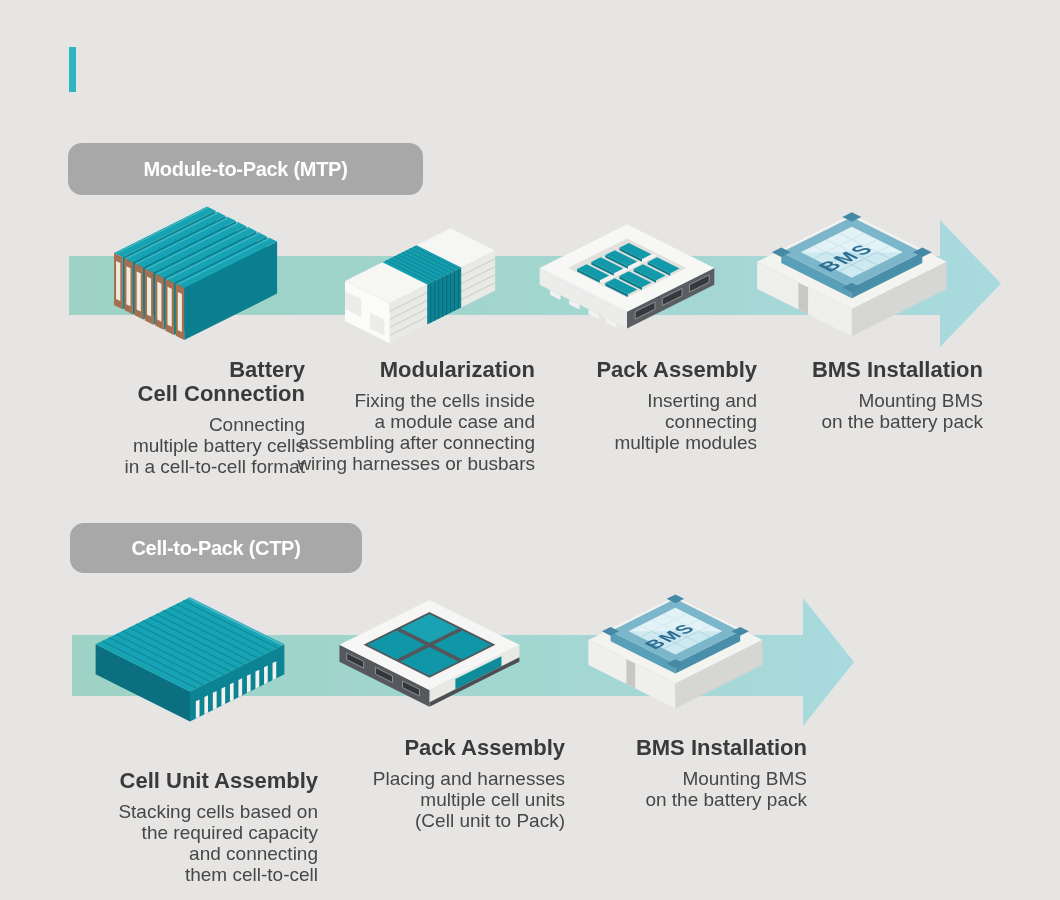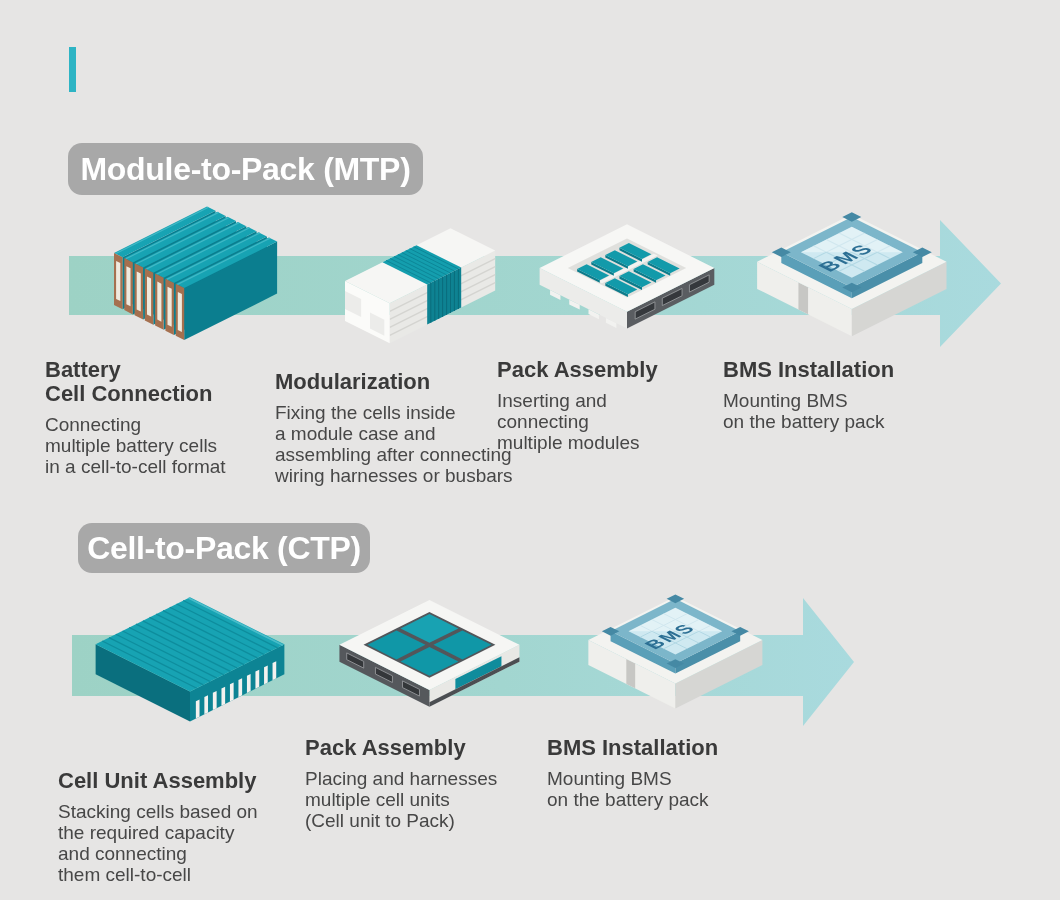--- a/index.html
+++ b/index.html
@@ -13,29 +13,29 @@
     position: absolute; left: 69px; top: 47px; width: 7px; height: 45px;
     background: #2eb4c4;
   }
   .page-title {
     position: absolute; left: 92px; top: 42px; margin: 0;
     font-size: 40px; font-weight: bold; color: #383838; letter-spacing: -0.5px;
     white-space: nowrap;
   }
   .pill {
     position: absolute; background: #a8a8a8; border-radius: 14px;
-    color: #ffffff; font-weight: bold; font-size: 32px;
+    color: #ffffff; font-weight: bold; font-size: 20px;
     display: flex; align-items: center; justify-content: center;
     white-space: nowrap; letter-spacing: -0.3px;
   }
   .pill-mtp { left: 68px; top: 143px; width: 355px; height: 52px; }
-  .pill-ctp { left: 78px; top: 523px; width: 292px; height: 50px; }
+  .pill-ctp { left: 70px; top: 523px; width: 292px; height: 50px; }
   .flow-arrow { position: absolute; z-index: 1; }
   .illus { position: absolute; z-index: 2; pointer-events: none; }
-  .step { position: absolute; width: 260px; text-align: left; z-index: 3; }
+  .step { position: absolute; width: 260px; text-align: right; z-index: 3; }
   .step h3 {
     margin: 0; font-size: 22px; line-height: 24px; font-weight: bold;
     color: #3a3a3a; white-space: pre-line;
   }
   .step p {
     margin: 8px 0 0 0; font-size: 19px; line-height: 21px;
     color: #474747; white-space: pre-line;
   }
 </style>
 </head>
@@ -177,21 +177,21 @@
       <text transform="matrix(0.894,-0.447,0.894,0.447,93,58)" x="0" y="5" text-anchor="middle" font-size="15" font-weight="bold" letter-spacing="1.5" fill="#2c6f94" font-family="&quot;Liberation Sans&quot;, sans-serif">BMS</text>
     </svg>
 
   <div class="step" style="left:45px; top:358px;">
     <h3>Battery
 Cell Connection</h3>
     <p>Connecting
 multiple battery cells
 in a cell-to-cell format</p>
   </div>
-  <div class="step" style="left:275px; top:370px;">
+  <div class="step" style="left:275px; top:358px;">
     <h3>Modularization</h3>
     <p>Fixing the cells inside
 a module case and
 assembling after connecting
 wiring harnesses or busbars</p>
   </div>
   <div class="step" style="left:497px; top:358px;">
     <h3>Pack Assembly</h3>
     <p>Inserting and
 connecting

